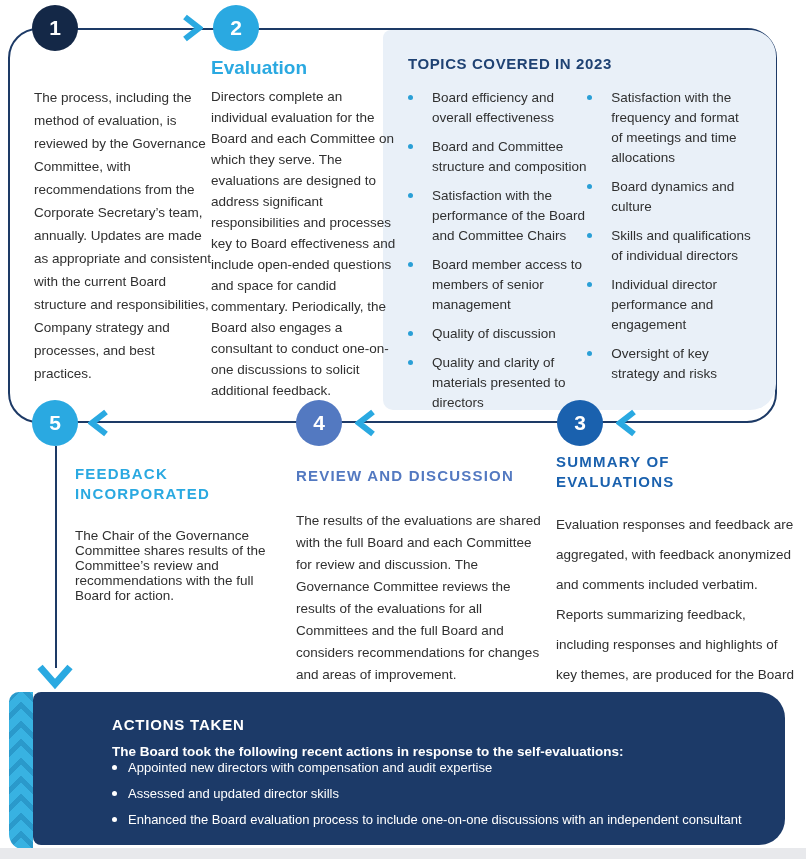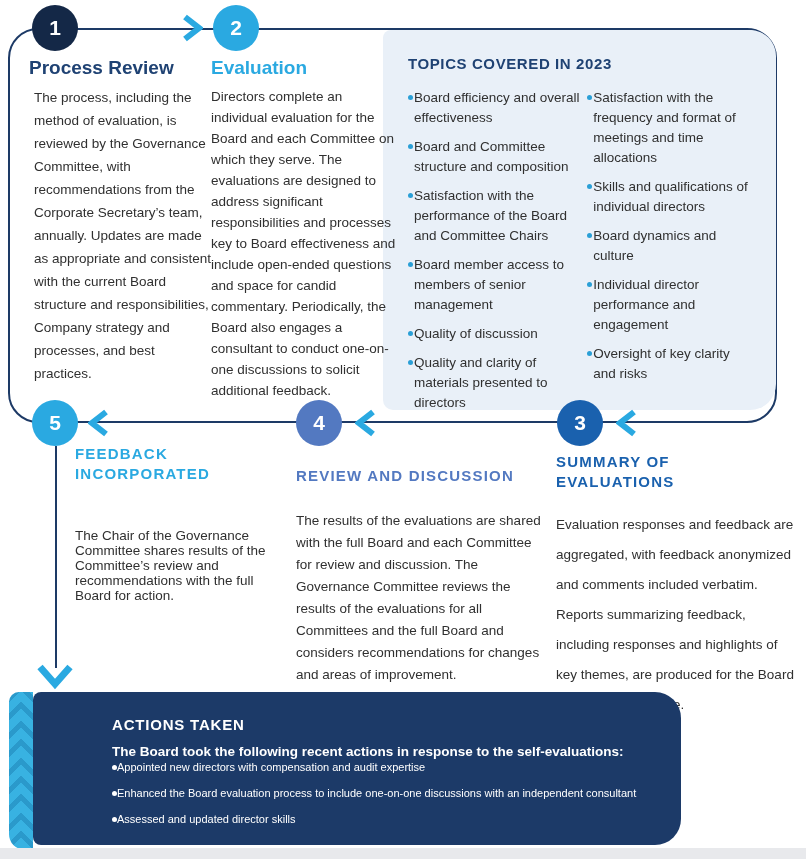--- a/index.html
+++ b/index.html
@@ -25,21 +25,21 @@
   
   .topics-box{position:absolute;left:383px;top:30px;width:393px;height:380px;
           background:var(--topics-bg);border-radius:8px 26px 26px 10px;
           padding:25px 24px 0 25px}
   .topics-heading{font-size:15px;font-weight:bold;color:var(--title-navy);
           letter-spacing:.6px;margin-bottom:16px}
   .topics-cols{display:flex}
   .topic-list{list-style:none}
   .topic-list.left{width:185px}
   .topic-list.right{width:170px}
-  .topic-list li{display:flex;gap:1px;margin-bottom:9px;
+  .topic-list li{display:flex;gap:19px;margin-bottom:9px;
           font-size:13.5px;line-height:20px;color:var(--body-text)}
   .topic-list li span.txt{max-width:172px}
   .dot{flex:0 0 auto;width:5px;height:5px;border-radius:50%;
           background:#2a9fd6;margin-top:7px}
 
   
   .circle{position:absolute;width:46px;height:46px;border-radius:50%;
           color:#fff;font-weight:bold;font-size:21px;
           display:flex;align-items:center;justify-content:center}
   .c1{left:32px;top:5px;background:var(--dark-navy)}
@@ -57,21 +57,21 @@
   .ch3{left:616px;top:409px}
 
   
   .title{position:absolute;font-weight:bold}
   .t1{left:29px;top:57px;font-size:19px;color:var(--title-navy)}
   .t2{left:211px;top:57px;font-size:19px;color:var(--bright-blue)}
   .t3{left:556px;top:452px;font-size:15px;color:var(--medium-blue);
       letter-spacing:1.2px;width:170px;line-height:20px}
   .t4{left:296px;top:466px;font-size:15px;color:var(--slate-blue);
       letter-spacing:1.2px;width:262px;line-height:20px}
-  .t5{left:75px;top:444px;font-size:15px;color:var(--bright-blue);
+  .t5{left:75px;top:464px;font-size:15px;color:var(--bright-blue);
       letter-spacing:1.2px;width:175px;line-height:20px}
   .body{position:absolute;font-size:13.5px;color:var(--body-text)}
   .b1{left:34px;top:86px;width:182px;line-height:23px}
   .b2{left:211px;top:86px;width:189px;line-height:21px}
   .b3{left:556px;top:510px;width:246px;line-height:30px}
   .b4{left:296px;top:510px;width:250px;line-height:22px}
   .b5{left:75px;top:528px;width:205px;line-height:15px}
 
   
   .vline{position:absolute;left:55px;top:446px;width:2px;height:222px;
@@ -80,27 +80,27 @@
   .down-arrow path{stroke:var(--bright-blue);stroke-width:7;fill:none}
 
   
   .strip{position:absolute;left:9px;top:692px;width:24px;height:158px;
          border-radius:10px 0 0 16px;background:var(--strip-blue);overflow:hidden}
   .strip::before,.strip::after{content:"";position:absolute;top:-6px;bottom:-6px;width:50%}
   .strip::before{left:0;
          background:repeating-linear-gradient(-45deg,rgba(10,96,150,.30) 0 5px,transparent 5px 13px)}
   .strip::after{right:0;
          background:repeating-linear-gradient(45deg,rgba(10,96,150,.30) 0 5px,transparent 5px 13px)}
-  .actions-box{position:absolute;left:33px;top:692px;width:648px;height:153px;
+  .actions-box{position:absolute;left:33px;top:692px;width:752px;height:153px;
          background:var(--actions-bg);border-radius:8px 26px 26px 8px;color:#fff;
          padding:24px 12px 11px 79px}
   .actions-heading{font-size:15px;font-weight:bold;letter-spacing:.8px;margin-bottom:11px}
   .actions-intro{font-size:13.5px;font-weight:bold;}
   .actions-list{list-style:none}
-  .actions-list li{display:flex;font-size:11px;line-height:17px;margin-bottom:9px}
+  .actions-list li{display:flex;gap:11px;font-size:13px;line-height:17px;margin-bottom:9px}
   .actions-list .dot{background:#fff;margin-top:6px}
 
   .gray-bar{position:absolute;left:0;top:848px;width:806px;height:11px;background:#e8e9ec}
 </style>
 </head>
 <body>
 
 <div class="canvas">
 
   <div class="container-border"></div>
@@ -134,33 +134,33 @@
             <span class="txt">Quality and clarity of materials presented to directors</span>
           </li>
       </ul>
       <ul class="topic-list right">
         <li>
             <span class="dot"></span>
             <span class="txt">Satisfaction with the frequency and format of meetings and time allocations</span>
           </li>
         <li>
             <span class="dot"></span>
+            <span class="txt">Board dynamics and culture</span>
+          </li>
+        <li>
+            <span class="dot"></span>
             <span class="txt">Skills and qualifications of individual directors</span>
           </li>
         <li>
             <span class="dot"></span>
-            <span class="txt">Board dynamics and culture</span>
-          </li>
-        <li>
-            <span class="dot"></span>
             <span class="txt">Individual director performance and engagement</span>
           </li>
         <li>
             <span class="dot"></span>
-            <span class="txt">Oversight of key clarity and risks</span>
+            <span class="txt">Oversight of key strategy and risks</span>
           </li>
       </ul>
     </div>
   </div>
 
   <div class="circle c1">1</div>
   <div class="circle c2">2</div>
   <div class="circle c3">3</div>
   <div class="circle c4">4</div>
   <div class="circle c5">5</div>
@@ -171,21 +171,20 @@
   <svg class="chev ch3" width="22" height="28" viewBox="0 0 22 28">
       <path d="M18 3 L4 14 L18 25"></path>
     </svg>
   <svg class="chev ch4" width="22" height="28" viewBox="0 0 22 28">
       <path d="M18 3 L4 14 L18 25"></path>
     </svg>
   <svg class="chev ch5" width="22" height="28" viewBox="0 0 22 28">
       <path d="M18 3 L4 14 L18 25"></path>
     </svg>
 
-  <div class="title t1">Process Review</div>
   <div class="title t2">Evaluation</div>
   <div class="title t3">SUMMARY OF EVALUATIONS</div>
   <div class="title t4">REVIEW AND DISCUSSION</div>
   <div class="title t5">FEEDBACK INCORPORATED</div>
 
   <p class="body b1">The process, including the method of evaluation, is reviewed by the Governance Committee, with recommendations from the Corporate Secretary’s team, annually. Updates are made as appropriate and consistent with the current Board structure and responsibilities, Company strategy and processes, and best practices.</p>
   <p class="body b2">Directors complete an individual evaluation for the Board and each Committee on which they serve. The evaluations are designed to address significant responsibilities and processes key to Board effectiveness and include open-ended questions and space for candid commentary. Periodically, the Board also engages a consultant to conduct one-on-one discussions to solicit additional feedback.</p>
   <p class="body b3">Evaluation responses and feedback are aggregated, with feedback anonymized and comments included verbatim. Reports summarizing feedback, including responses and highlights of key themes, are produced for the Board and each Committee.</p>
   <p class="body b4">The results of the evaluations are shared with the full Board and each Committee for review and discussion. The Governance Committee reviews the results of the evaluations for all Committees and the full Board and considers recommendations for changes and areas of improvement.</p>
   <p class="body b5">The Chair of the Governance Committee shares results of the Committee’s review and recommendations with the full Board for action.</p>
@@ -199,24 +198,24 @@
   <div class="actions-box">
     <div class="actions-heading">ACTIONS TAKEN</div>
     <div class="actions-intro">The Board took the following recent actions in response to the self-evaluations:</div>
     <ul class="actions-list">
       <li>
           <span class="dot"></span>
           <span>Appointed new directors with compensation and audit expertise</span>
         </li>
       <li>
           <span class="dot"></span>
-          <span>Enhanced the Board evaluation process to include one-on-one discussions with an independent consultant</span>
+          <span>Assessed and updated director skills</span>
         </li>
       <li>
           <span class="dot"></span>
-          <span>Assessed and updated director skills</span>
+          <span>Enhanced the Board evaluation process to include one-on-one discussions with an independent consultant</span>
         </li>
     </ul>
   </div>
 
   <div class="gray-bar"></div>
 
 </div>
 
 </body></html>

